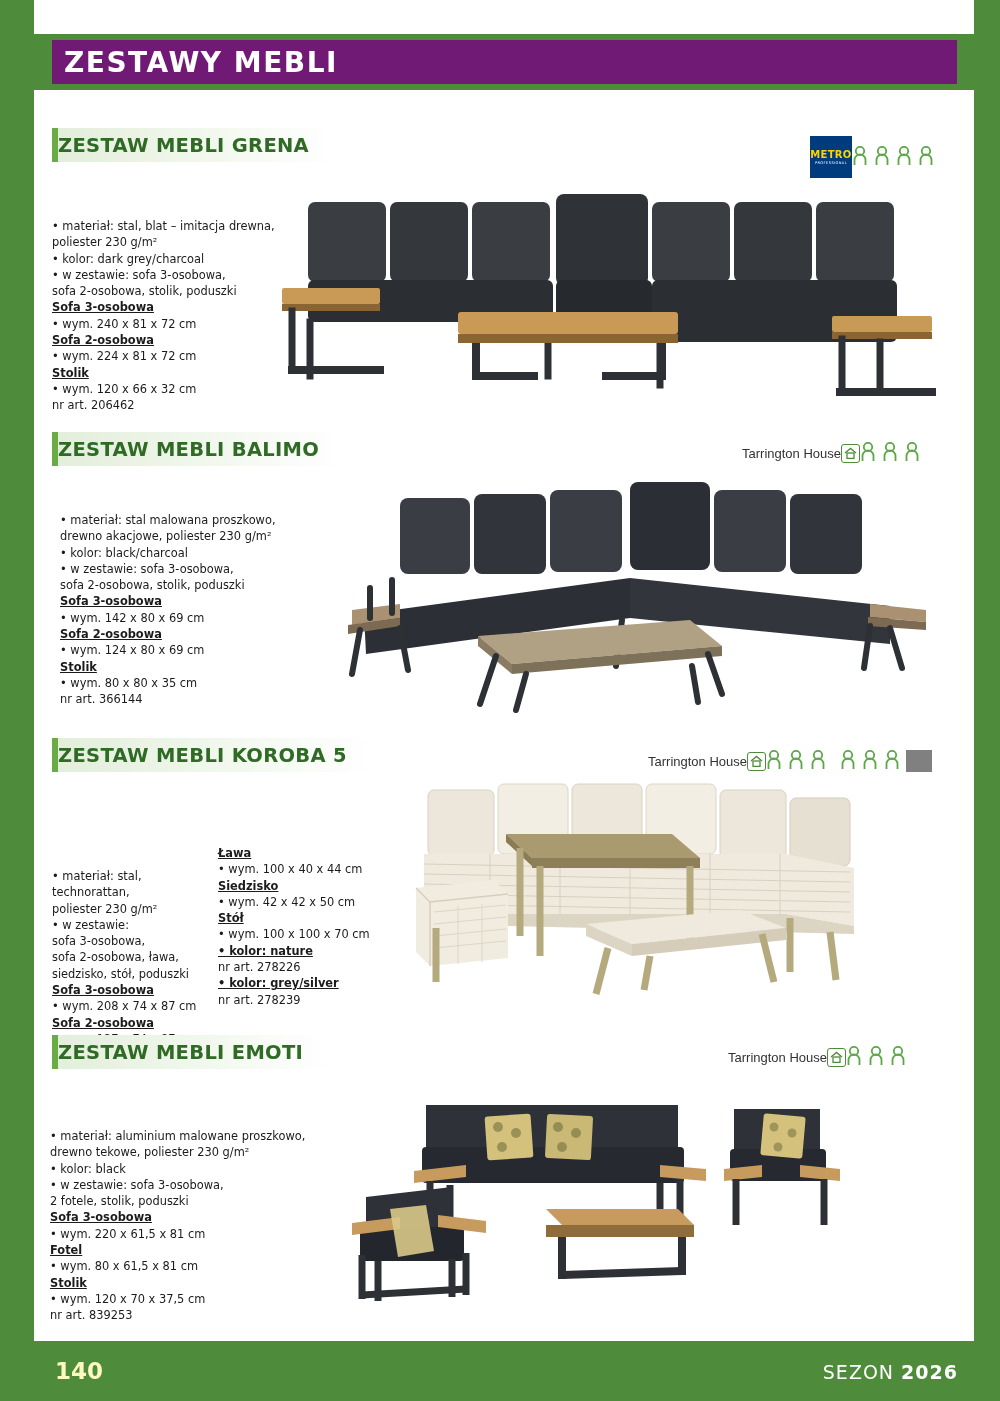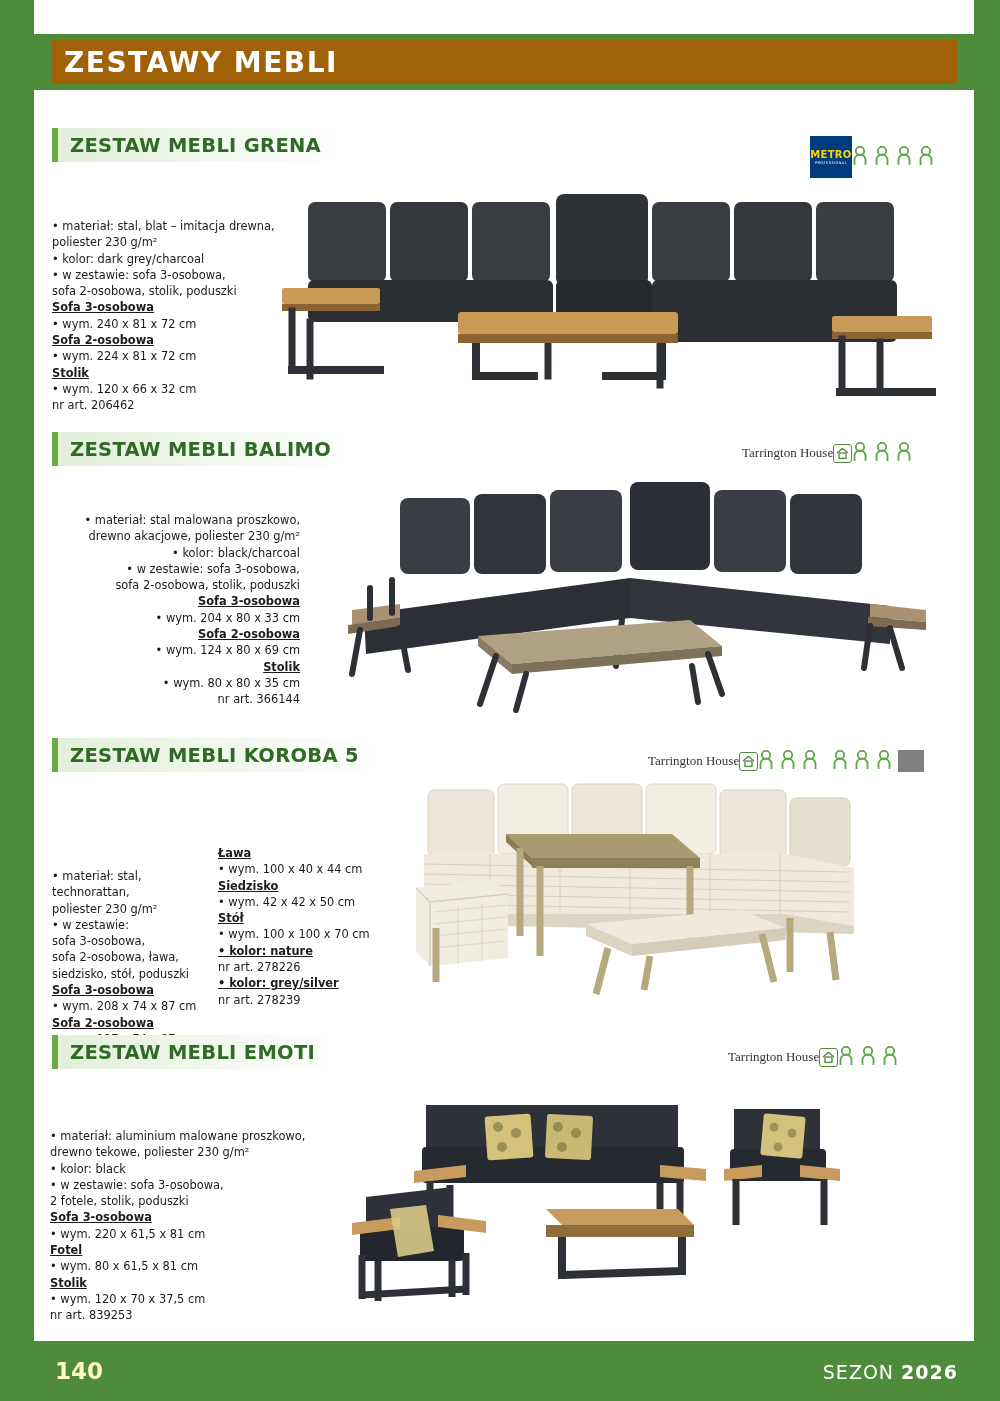--- a/index.html
+++ b/index.html
@@ -23,57 +23,57 @@
     position: absolute; right: 0; top: 0; width: 26px; height: 1401px;
     background: #4e8b3a;
   }
   
   .banner {
     position: absolute; left: 0; top: 34px; width: 974px; height: 56px;
     background: #4e8b3a;
   }
   .banner-inner {
     position: absolute; left: 52px; top: 40px; width: 905px; height: 44px;
-    background: #a16207;
+    background: #701a75;
     display: flex; align-items: center;
   }
   .banner-title {
     color: #ffffff; font-size: 28px; font-weight: bold;
     letter-spacing: 1.5px; padding-left: 12px;
     font-family: "DejaVu Sans", sans-serif;
   }
   
   .sec-head {
     position: absolute; height: 34px;
     display: flex; align-items: center;
   }
   .sec-head .bar {
     width: 6px; height: 34px; background: #6aab45; margin-right: 0px;
   }
   .sec-head .pill {
     height: 34px; background: linear-gradient(to right,#e3eedb 0%, #f2f8ee 55%, #ffffff 100%);
-    display: flex; align-items: center; padding: 0 26px 0 12px;
+    display: flex; align-items: center; padding: 0 26px 0 0;
   }
   .sec-head .pill span {
     color: #2f6b25; font-size: 19.5px; font-weight: bold; letter-spacing: .3px;
     white-space: nowrap;
   }
   
   .specs {
     position: absolute;
     font-size: 11.4px; line-height: 16.3px; color: #1b1b1b;
   }
   .specs p { margin: 0; }
   .specs .b { font-weight: bold; text-decoration: underline; }
   
   .brandrow {
     position: absolute; display: flex; align-items: center; gap: 0;
   }
   .brandname {
-    font-size: 13px; color: #333; font-family: Liberation Serif, serif;
+    font-size: 13px; color: #333; font-family: Liberation Sans, sans-serif;
   }
   .th-badge {
     width: 19px; height: 19px; border: 1.4px solid #4e8b3a; border-radius: 3px;
     display: flex; align-items: center; justify-content: center;
   }
   .th-badge svg { display: block; }
   .metro-logo {
     width: 42px; height: 42px; background: #003c7d;
     display: flex; flex-direction: column; align-items: center; justify-content: center;
   }
@@ -222,28 +222,28 @@
             <path d="M2.5 21 v-5 a5.5 5.5 0 0 1 11 0 v5"></path>
           <circle cx="30" cy="7" r="4.2"></circle>
             <path d="M24.5 21 v-5 a5.5 5.5 0 0 1 11 0 v5"></path>
           <circle cx="52" cy="7" r="4.2"></circle>
             <path d="M46.5 21 v-5 a5.5 5.5 0 0 1 11 0 v5"></path>
         </g>
       </svg>
     </div>
   </div>
 
-  <div class="specs" style="left:50px; top:512px; width:250px;text-align:right;">
+  <div class="specs" style="left:60px; top:512px; width:250px;">
     <p>• materiał: stal malowana proszkowo,</p>
     <p>drewno akacjowe, poliester 230 g/m²</p>
     <p>• kolor: black/charcoal</p>
     <p>• w zestawie: sofa 3-osobowa,</p>
     <p>sofa 2-osobowa, stolik, poduszki</p>
     <p class="b">Sofa 3-osobowa</p>
-    <p>• wym. 204 x 80 x 33 cm</p>
+    <p>• wym. 142 x 80 x 69 cm</p>
     <p class="b">Sofa 2-osobowa</p>
     <p>• wym. 124 x 80 x 69 cm</p>
     <p class="b">Stolik</p>
     <p>• wym. 80 x 80 x 35 cm</p>
     <p>nr art. 366144</p>
   </div>
 
   <svg class="pimg" style="left:330px; top:468px;" width="610" height="250" viewBox="0 0 610 250">
     <g>
       <rect x="70" y="30" width="70" height="76" rx="8" fill="#3a3d43"></rect>

